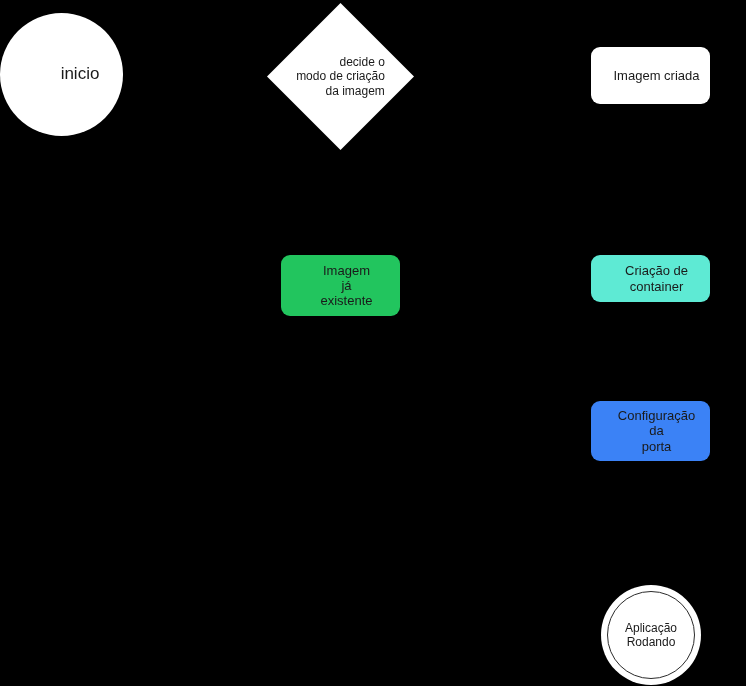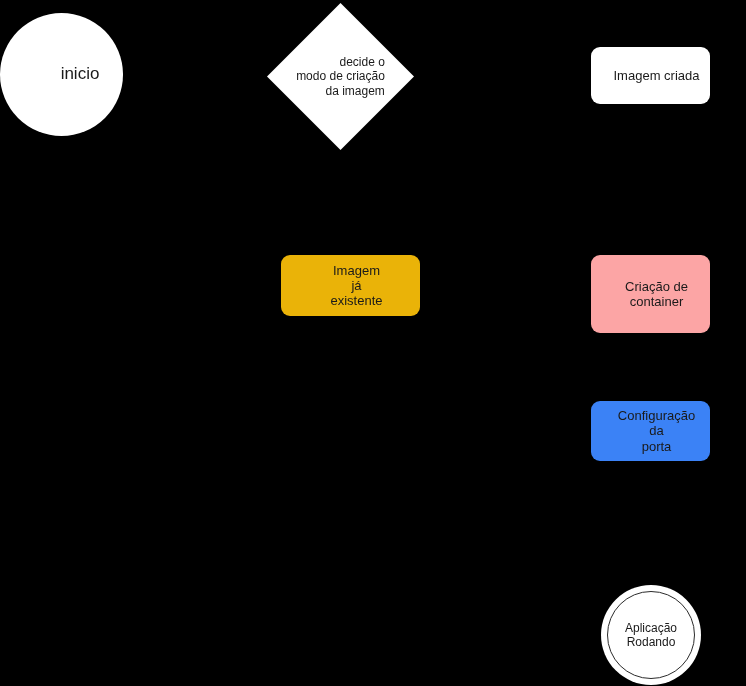--- a/index.html
+++ b/index.html
@@ -88,23 +88,23 @@
 <body>
 
 <div id="canvas" style="background: rgb(0, 0, 0);">
     <div class="node node-circle" style="left: 0px; top: 13px; width: 123px; height: 123px; font-size: 17px; color: rgb(26, 26, 26); background: rgb(255, 255, 255); padding-left: 37px;"><span>inicio</span></div>
     <div class="node node-diamond" style="left: 267px; top: 3px; width: 147px; height: 147px; font-size: 12px; color: rgb(26, 26, 26);"><svg class="diamond-shape" viewBox="0 0 100 100" preserveAspectRatio="none">
         <polygon points="50,0 100,50 50,100 0,50" fill="#ffffff"></polygon>
       </svg><span class="diamond-label">decide o
 modo de criação
 da imagem</span></div>
     <div class="node node-box" style="left: 591px; top: 47px; width: 119px; height: 57px; font-size: 13px; color: rgb(26, 26, 26); background: rgb(255, 255, 255);"><span>Imagem criada</span></div>
-    <div class="node node-box" style="left: 281px; top: 255px; width: 139px; height: 61px; font-size: 13px; color: rgb(26, 26, 26); background: #eab308;"><span>Imagem
+    <div class="node node-box" style="left: 281px; top: 255px; width: 119px; height: 61px; font-size: 13px; color: rgb(26, 26, 26); background: #22c55e;"><span>Imagem
 já
 existente</span></div>
-    <div class="node node-box" style="left: 591px; top: 255px; width: 119px; height: 78px; font-size: 13px; color: rgb(26, 26, 26); background: #fca5a5;"><span>Criação de
+    <div class="node node-box" style="left: 591px; top: 255px; width: 119px; height: 47px; font-size: 13px; color: rgb(26, 26, 26); background: #5eead4;"><span>Criação de
 container</span></div>
     <div class="node node-box" style="left: 591px; top: 401px; width: 119px; height: 60px; font-size: 13px; color: rgb(26, 26, 26); background: #3b82f6;"><span>Configuração
 da
 porta</span></div>
     <div class="node node-double-circle" style="left: 601px; top: 585px; width: 100px; height: 100px; font-size: 12px; color: rgb(26, 26, 26); background: rgb(255, 255, 255);"><span class="inner-ring"></span><span class="dc-label">Aplicação
 Rodando</span></div>
   </div>
 
 </body></html>

